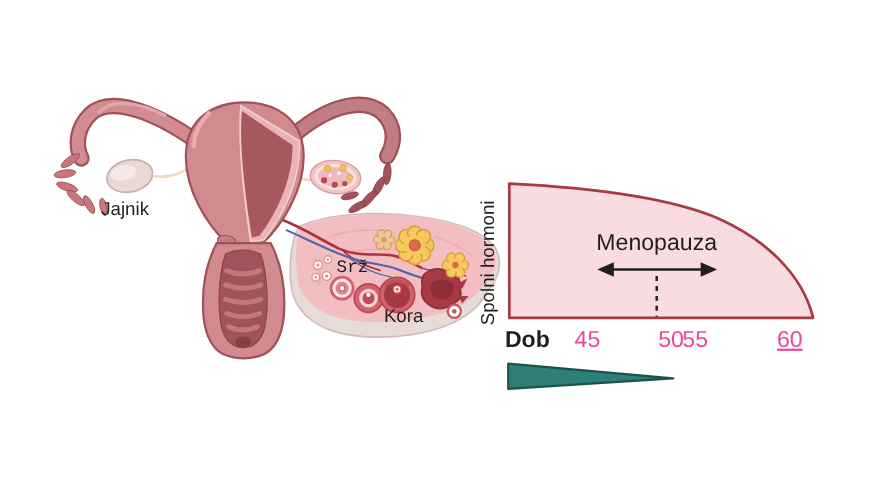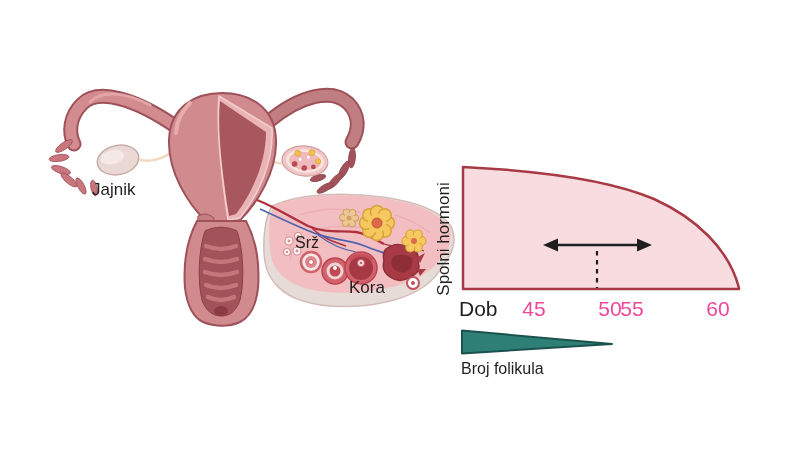--- a/index.html
+++ b/index.html
@@ -1,30 +1,30 @@
 <!DOCTYPE html>
 <html><head>
 <meta charset="utf-8">
 <style>
   html,body{margin:0;padding:0;background:#fff;}
   .stage{position:relative;width:781px;height:450px;background:#ffffff;
          font-family:"Liberation Sans",sans-serif;overflow:hidden;}
   .stage svg{position:absolute;left:0;top:0;}
   .lbl{position:absolute;color:#1f1f1f;white-space:nowrap;}
   .lbl-jajnik{left:92px;top:180px;font-size:17px;}
-  .lbl-srz{left:295px;top:234px;font-size:16px;}
+  .lbl-srz{left:306px;top:234px;font-size:16px;font-family:Liberation Mono, monospace;}
   .lbl-kora{left:315px;top:278px;font-size:17px;margin-left:34px;}
   .caption{position:absolute;left:279px;top:309px;font-size:16px;line-height:19.5px;
            color:#1f1f1f;white-space:pre-line;}
   .lbl-spolni{left:364px;top:229px;width:160px;height:20px;text-align:center;
               font-size:17px;transform:rotate(-90deg);}
   .lbl-menopauza{left:527px;top:209px;width:140px;text-align:center;font-size:21px;}
-  .lbl-dob{left:459px;top:297px;font-size:21px;}
+  .lbl-dob{left:459px;top:297px;font-size:21px;font-weight:bold;}
   .tick{position:absolute;top:297px;width:40px;text-align:center;font-size:21px;color:#ec4899;}
-  .tick-45{left:514px;} .tick-50{left:590px;} .tick-55{left:612px;} .tick-60{left:698px;}
+  .tick-45{left:514px;} .tick-50{left:590px;} .tick-55{left:612px;} .tick-60{left:698px;text-decoration:underline;}
   .lbl-broj{left:461px;top:360px;font-size:16px;}
 </style>
 </head>
 <body>
 
 <div class="stage">
 
   <svg width="800" height="450" viewBox="0 0 800 450">
 
     <g>
@@ -210,20 +210,20 @@
       </g>
       <path d="M462,330.5 L612,344 L462,353.5 Z" fill="#2e8077" stroke="#1c524d" stroke-width="2" stroke-linejoin="round"></path>
     </g>
   </svg>
 
   <div class="lbl lbl-jajnik">Jajnik</div>
   <div class="lbl lbl-srz">Srž</div>
   <div class="lbl lbl-kora">Kora</div>
 
   <div class="lbl lbl-spolni">Spolni hormoni</div>
+  <div class="lbl lbl-menopauza">Menopauza</div>
   <div class="lbl lbl-dob">Dob</div>
   <div class="tick tick-45">45</div>
   <div class="tick tick-50">50</div>
   <div class="tick tick-55">55</div>
   <div class="tick tick-60">60</div>
-  <div class="lbl lbl-broj">Broj folikula</div>
 
 </div>
 
 </body></html>

